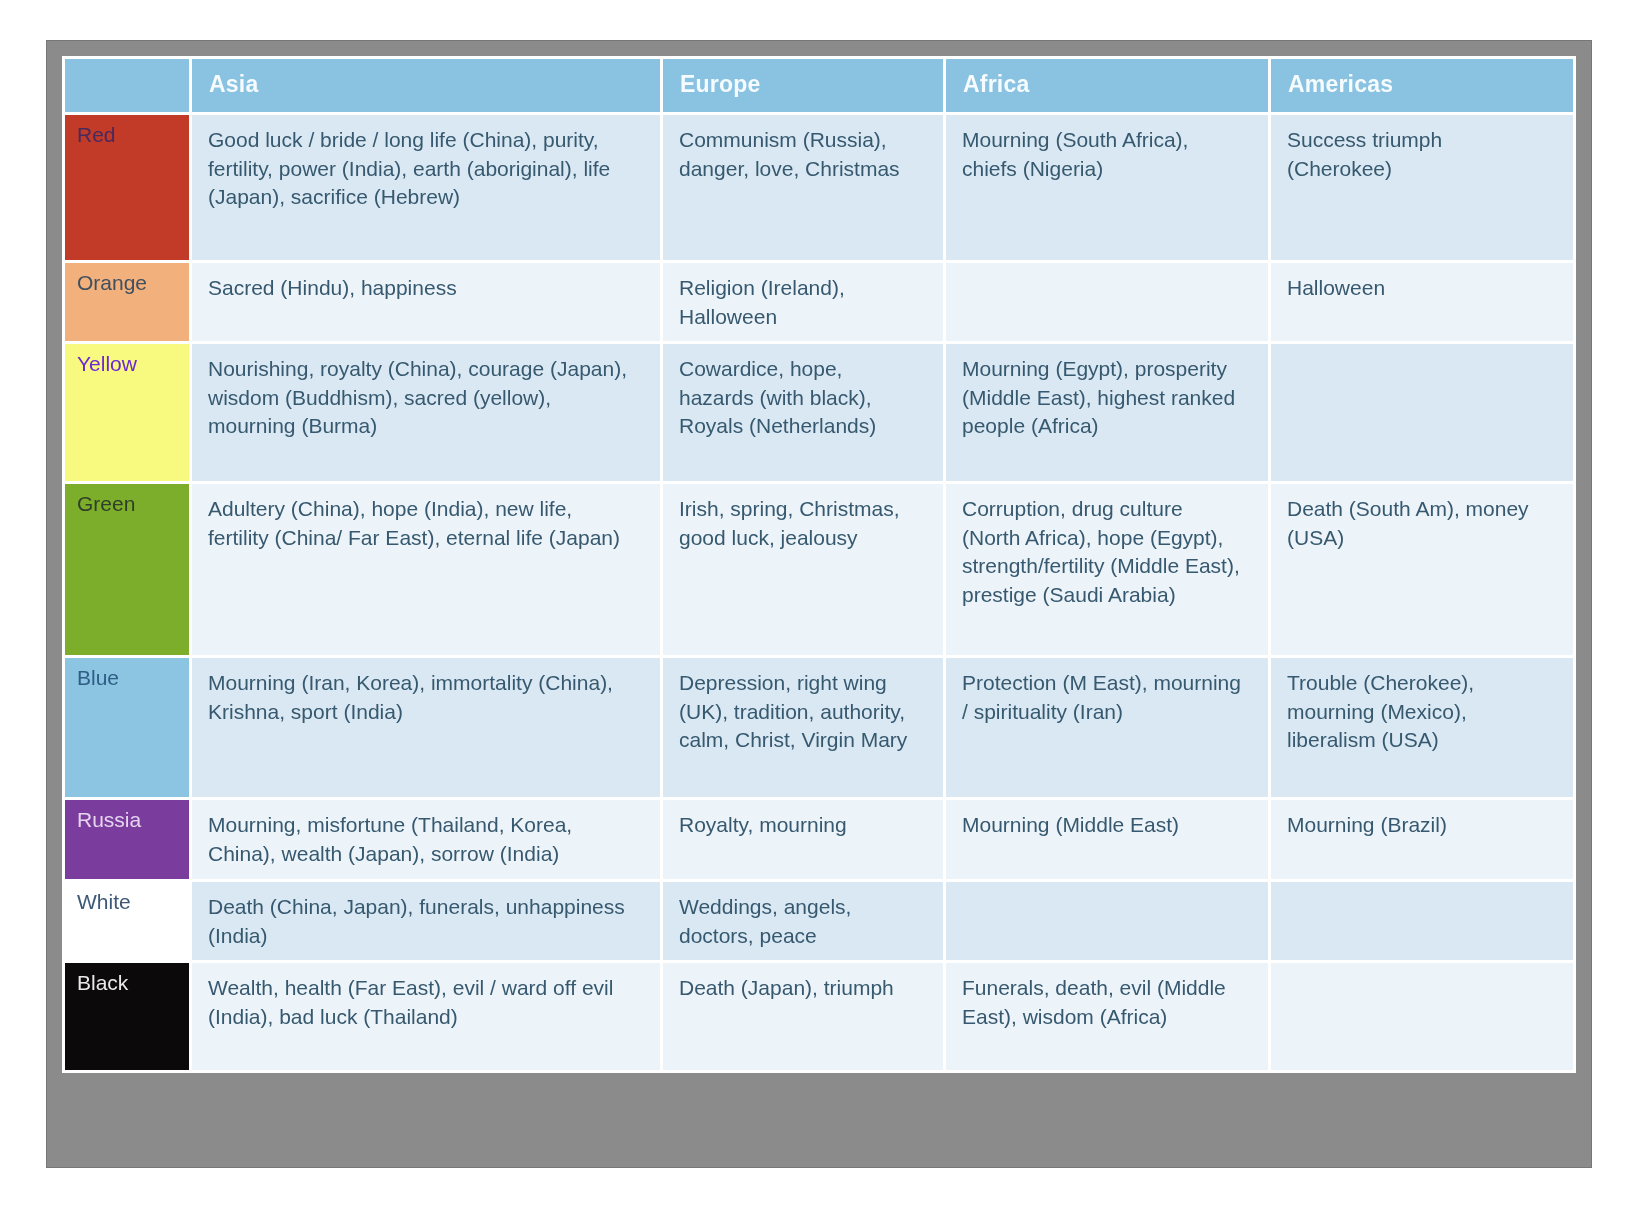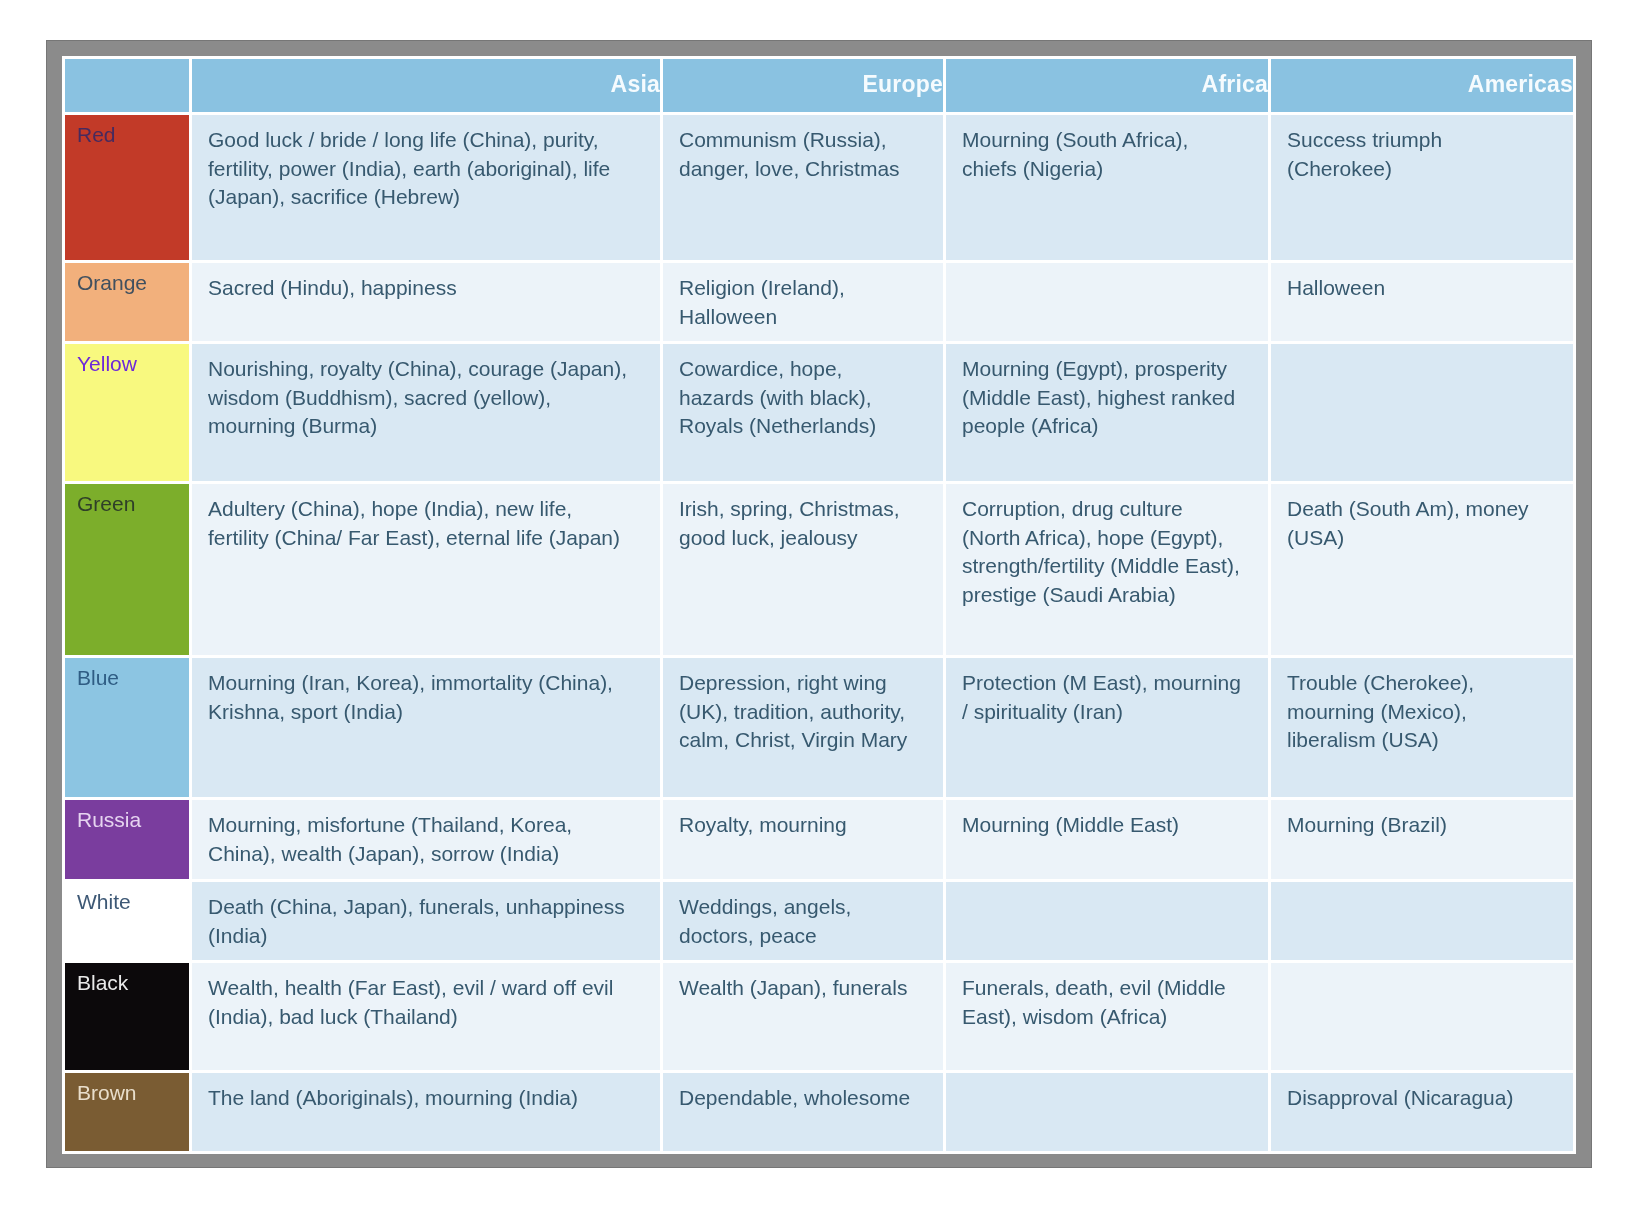--- a/index.html
+++ b/index.html
@@ -35,21 +35,21 @@
   col.c-africa   { width: 322px; }
   col.c-americas { width: 302px; }
 
   thead th {
     box-sizing: border-box;
     height: 53px;
     background: var(--header-bg, #8ac2e1);
     color: var(--header-text, #f5fbfe);
     font-size: 23px;
     font-weight: 700;
-    text-align: right;
+    text-align: left;
     vertical-align: middle;
     padding: 0 0 2px 17px;
     letter-spacing: 0.2px;
   }
   tbody td {
     box-sizing: border-box;
     vertical-align: top;
     font-size: 21px;
     line-height: 1.36;
     color: var(--body-text, #37596f);
@@ -141,26 +141,19 @@
         <tr class="row-dark">
           <td class="swatch-cell" style="background: rgb(255, 255, 255);"><span style="color: rgb(61, 88, 117);">White</span></td>
           <td class="body-cell">Death (China, Japan), funerals, unhappiness (India)</td>
           <td class="body-cell">Weddings, angels, doctors, peace</td>
           <td class="body-cell"></td>
           <td class="body-cell"></td>
         </tr>
         <tr class="row-light">
           <td class="swatch-cell" style="background: rgb(12, 9, 11);"><span style="color: rgb(233, 233, 233);">Black</span></td>
           <td class="body-cell">Wealth, health (Far East), evil / ward off evil (India), bad luck (Thailand)</td>
-          <td class="body-cell">Wealth (Japan), funerals</td>
+          <td class="body-cell">Death (Japan), triumph</td>
           <td class="body-cell">Funerals, death, evil (Middle East), wisdom (Africa)</td>
           <td class="body-cell"></td>
-        </tr>
-        <tr class="row-dark">
-          <td class="swatch-cell" style="background: rgb(122, 92, 51);"><span style="color: rgb(233, 222, 203);">Brown</span></td>
-          <td class="body-cell">The land (Aboriginals), mourning (India)</td>
-          <td class="body-cell">Dependable, wholesome</td>
-          <td class="body-cell"></td>
-          <td class="body-cell">Disapproval (Nicaragua)</td>
         </tr>
       </tbody>
   </table>
 </div>
 
 </body></html>

